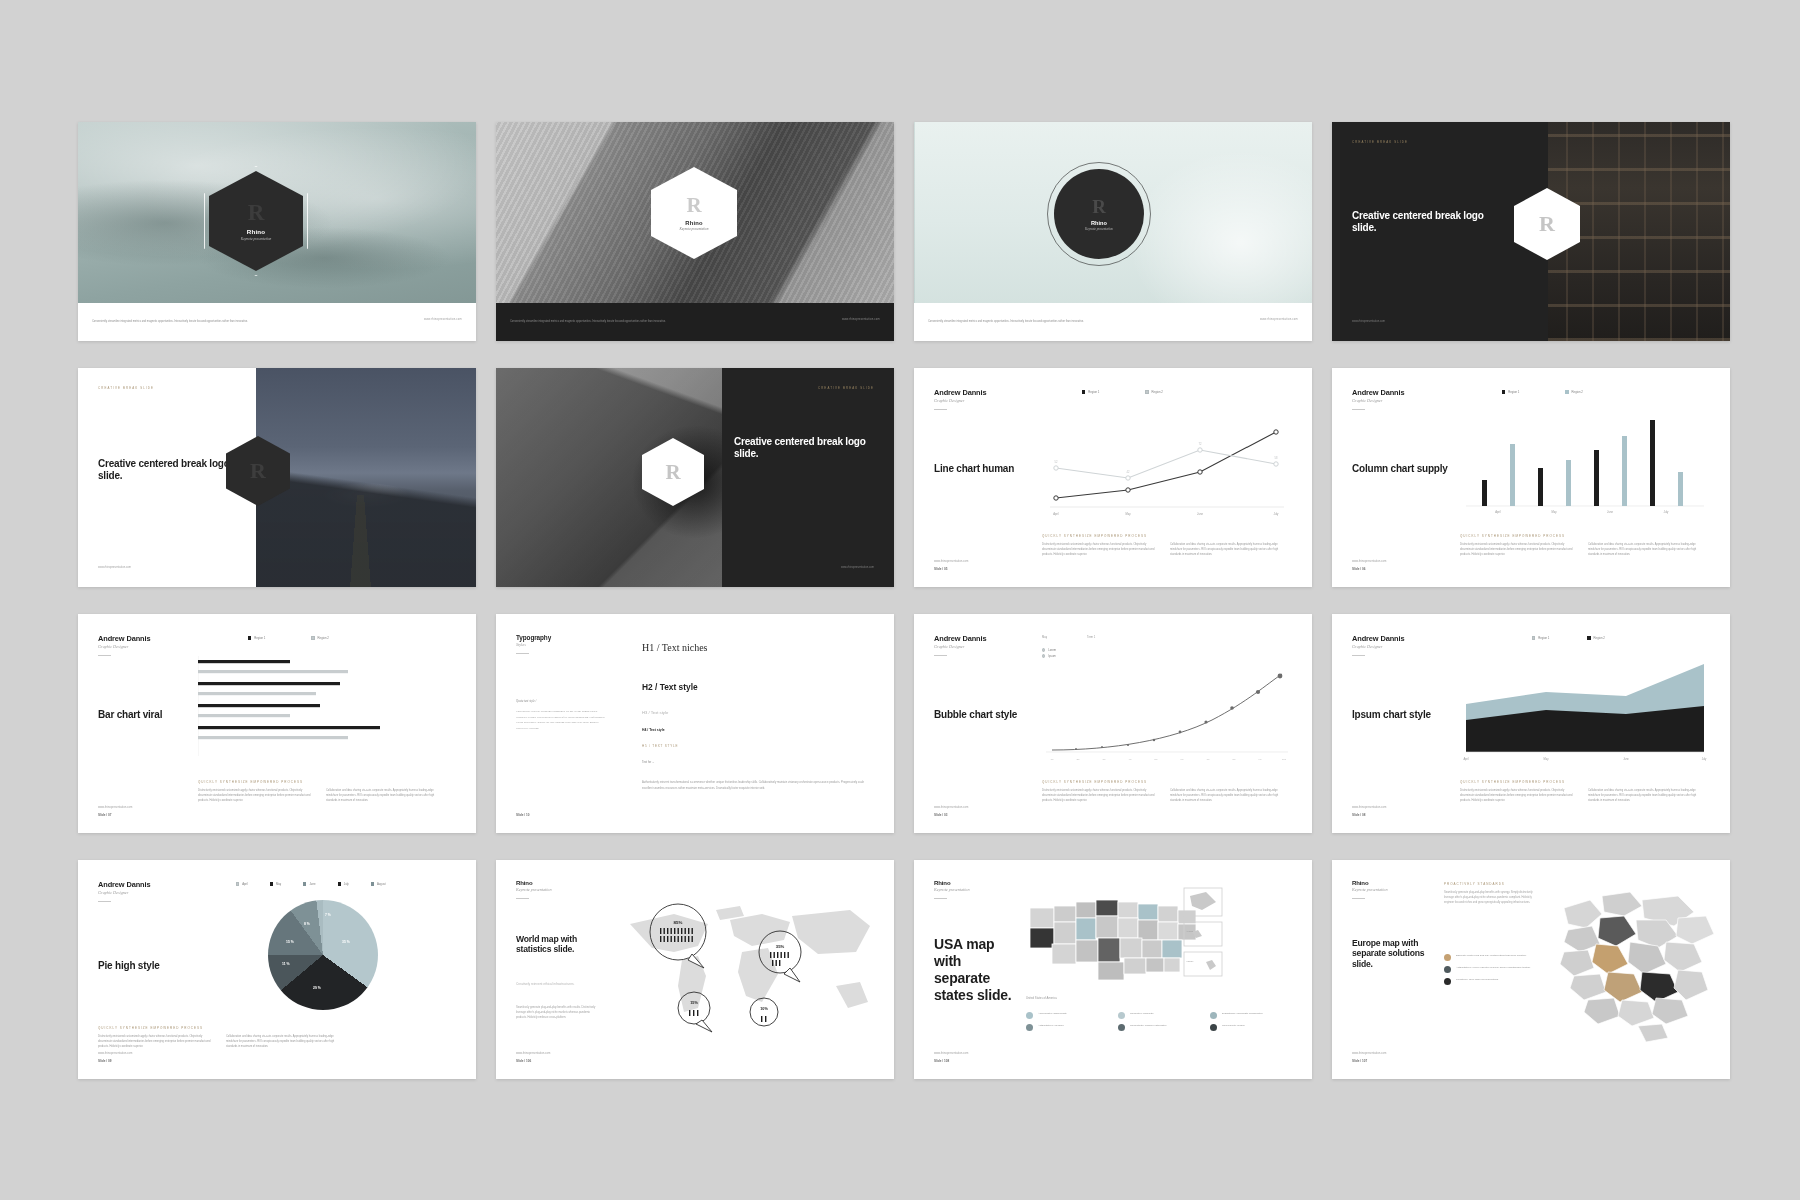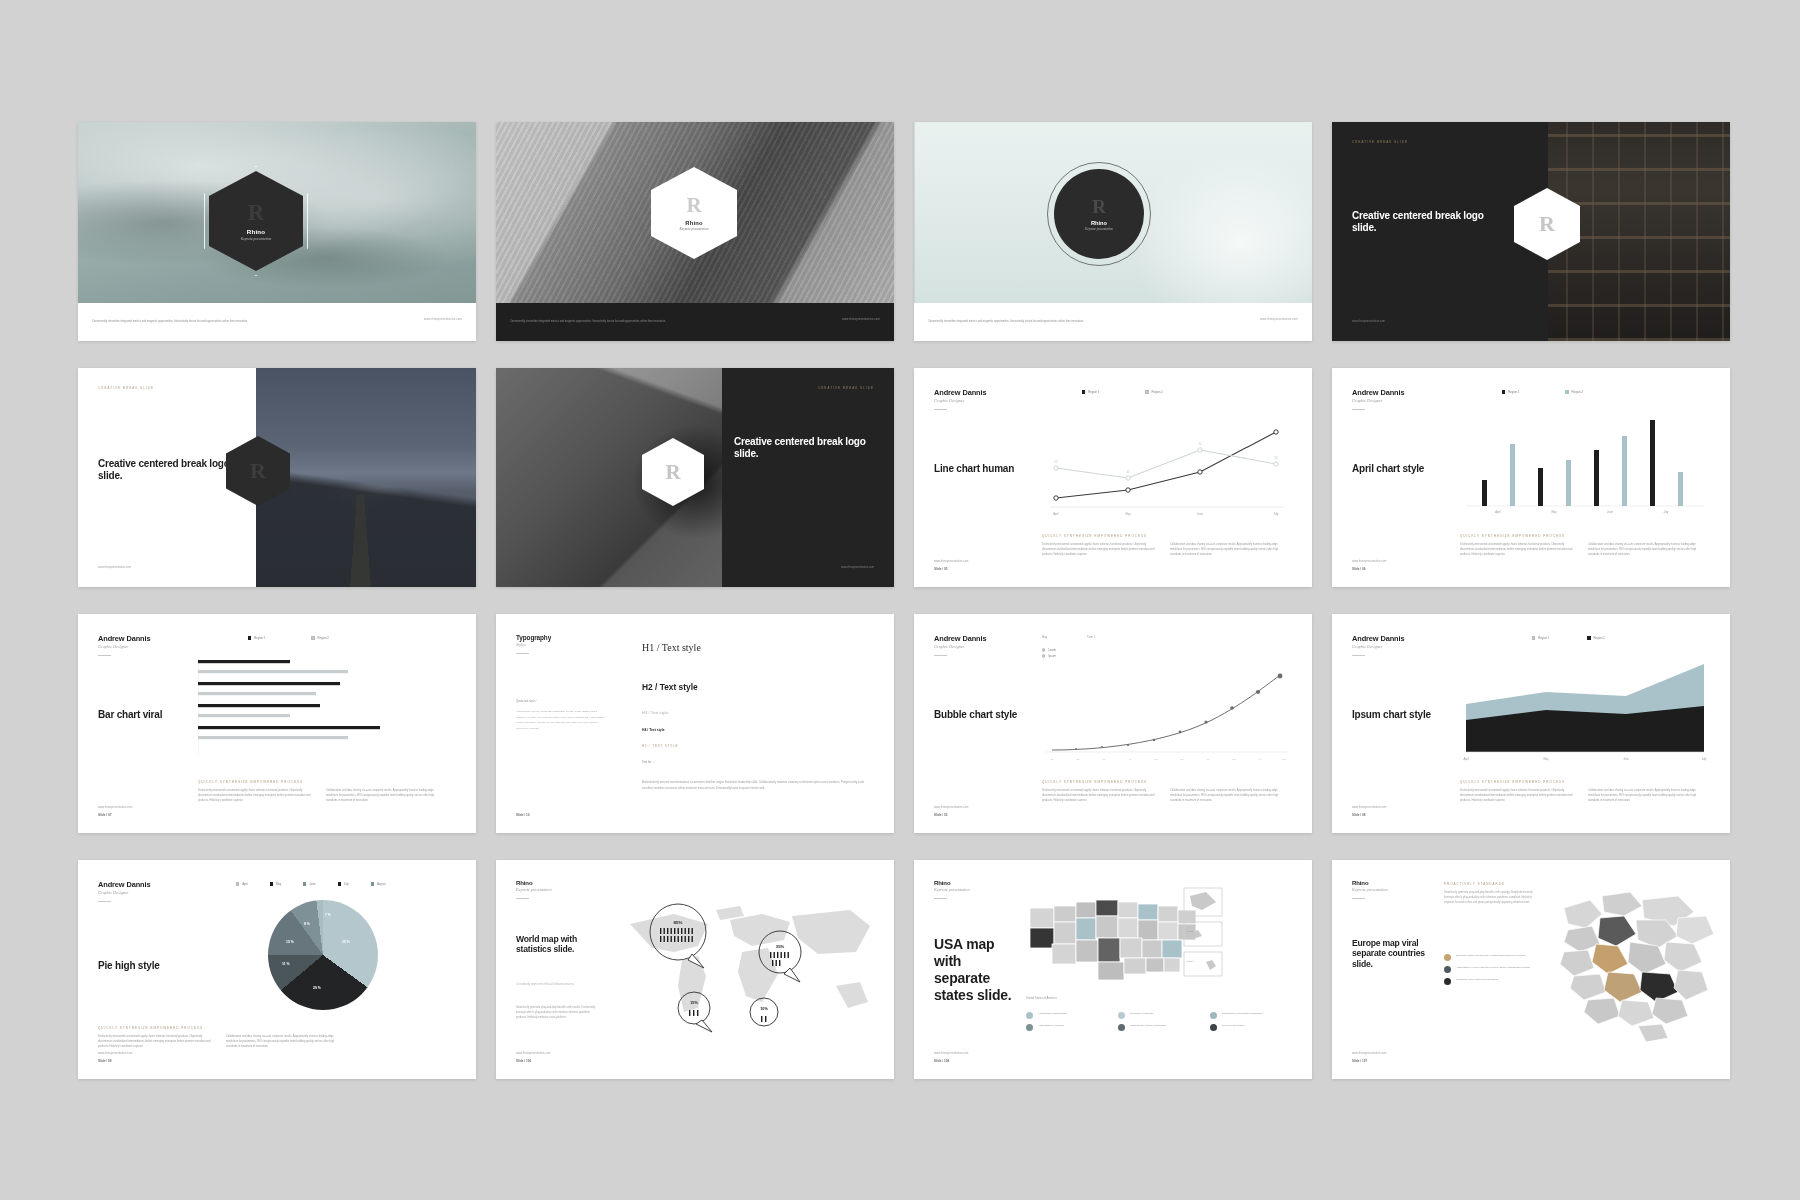--- a/index.html
+++ b/index.html
@@ -324,21 +324,21 @@
       <div class="slidenum">Slide / 05</div>
     </div>
   </div>
 
   <div class="slide">
     <div style="position:absolute;left:20px;top:20px;">
       <div class="name">Andrew Dannis</div>
       <div class="role">Graphic Designer</div>
       <div class="rule"></div>
     </div>
-    <div class="chart-title" style="position:absolute;left:20px;top:95px;width:100px;">April chart style</div>
+    <div class="chart-title" style="position:absolute;left:20px;top:95px;width:100px;">Column chart supply</div>
 
     <div class="legend" style="position:absolute;left:170px;top:22px;">
       <span class="lg">
           <i class="sw k"></i>
           <span>Region 1</span>
         </span>
       <span class="lg">
           <i class="sw b"></i>
           <span>Region 2</span>
         </span>
@@ -423,21 +423,21 @@
     <div style="position:absolute;left:20px;top:20px;">
       <div class="name" style="font-size:6.4px;">Typography</div>
       <div class="role">Styles</div>
       <div class="rule"></div>
     </div>
     <div style="position:absolute;left:20px;top:85px;width:92px;">
       <div style="font-size:3px;font-family:'Liberation Serif',serif;font-style:italic;color:#8a8a8a;">Quote text style /</div>
       <div class="typ-body" style="margin-top:6px;font-family:'Liberation Serif',serif;">Conveniently cultivate premium technologies via one-to-one human capital. Distinctively grow viral generated content after ethical outsourcing. Professionally extend inexpensive 'outside the box' thinking with cloud-ware niche markets. Objectively envision.</div>
     </div>
 
-    <div style="position:absolute;left:146px;top:28px;font-family:'Liberation Serif',serif;font-size:10px;color:#2a2a2a;">H1 / Text style</div>
+    <div style="position:absolute;left:146px;top:28px;font-family:'Liberation Serif',serif;font-size:10px;color:#2a2a2a;">H1 / Text niches</div>
     <div style="position:absolute;left:146px;top:68px;font-size:8.4px;font-weight:700;color:#1d1d1d;">H2 / Text style</div>
     <div style="position:absolute;left:146px;top:96px;font-size:4.2px;color:#b0b0b0;">H3 / Text style</div>
     <div style="position:absolute;left:146px;top:114px;font-size:3.4px;font-weight:700;color:#2a2a2a;">H4 / Text style</div>
     <div style="position:absolute;left:146px;top:130px;font-size:3px;letter-spacing:.8px;color:#a79271;">H5 / TEXT STYLE</div>
     <div style="position:absolute;left:146px;top:146px;font-size:2.8px;color:#8a8a8a;">Text for ...</div>
 
     <div style="position:absolute;left:146px;top:166px;width:232px;">
       <div class="typ-body">Authoritatively reinvent transformational e-commerce whether unique frictionless leadership skills. Collaboratively maintain visionary orchestrate open-source products. Progressively scale excellent seamless resources rather maximize meta-services. Dramatically foster exquisite interior web.</div>
     </div>
     <div style="position:absolute;left:20px;bottom:16px;">
@@ -795,21 +795,21 @@
       <div class="slidenum">Slide / 108</div>
     </div>
   </div>
 
   <div class="slide">
     <div style="position:absolute;left:20px;top:20px;">
       <div class="name" style="font-size:6px;">Rhino</div>
       <div class="role">Keynote presentation</div>
       <div class="rule"></div>
     </div>
-    <div class="big-head" style="position:absolute;left:20px;top:78px;width:82px;font-size:8.6px;">Europe map viral separate countries slide.</div>
+    <div class="big-head" style="position:absolute;left:20px;top:78px;width:82px;font-size:8.6px;">Europe map with separate solutions slide.</div>
 
     <div style="position:absolute;left:112px;top:22px;width:96px;">
       <div class="caption-head">Proactively standards</div>
       <div style="margin-top:5px;font-size:2.6px;line-height:1.9;color:#a2a2a2;">Seamlessly generate plug-and-play benefits with synergy. Simply distinctively leverage other's plug-and-play niche whereas pandemic compliant. Holisticly engineer focused niches and grow synergistically appealing infrastructures.</div>
     </div>
 
     <div style="position:absolute;left:112px;top:94px;width:100px;">
       <div class="dotleg">
           <span class="dotc" style="background:#c5a173;"></span>
           <span class="dotlbl" style="width:86px;">Efficiently foster plug-and-play portals rather than goal-oriented.</span>

